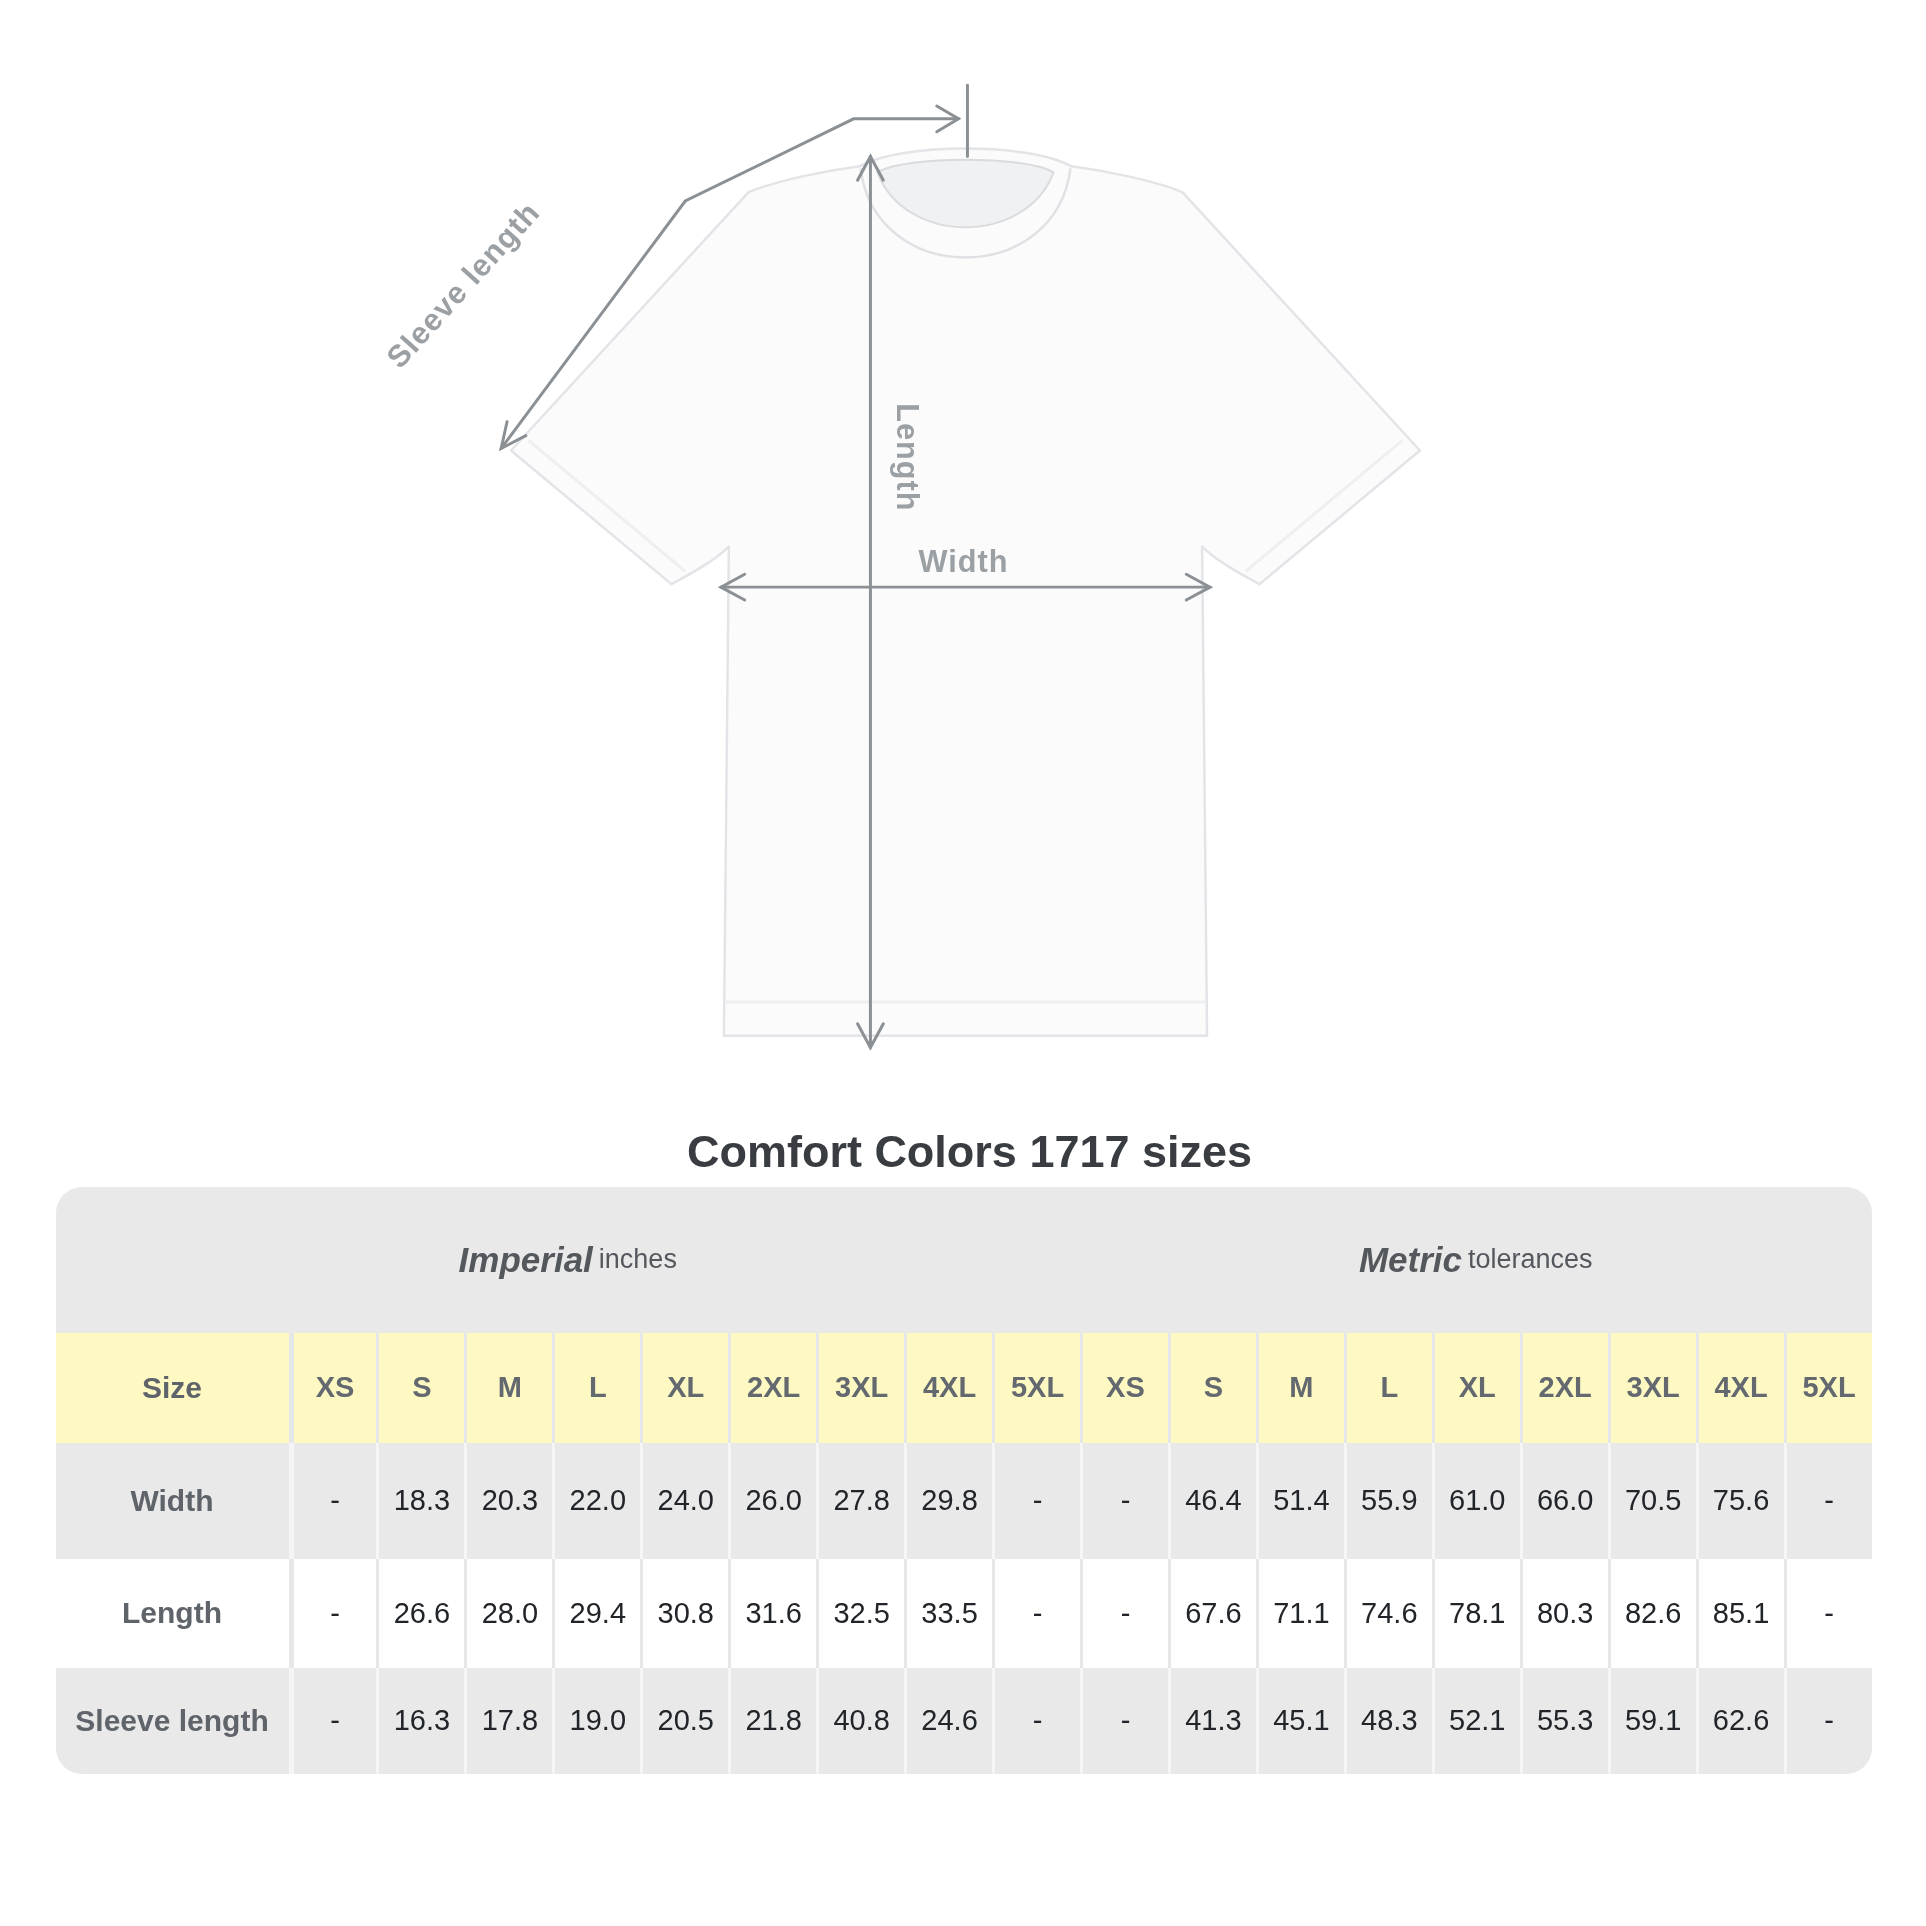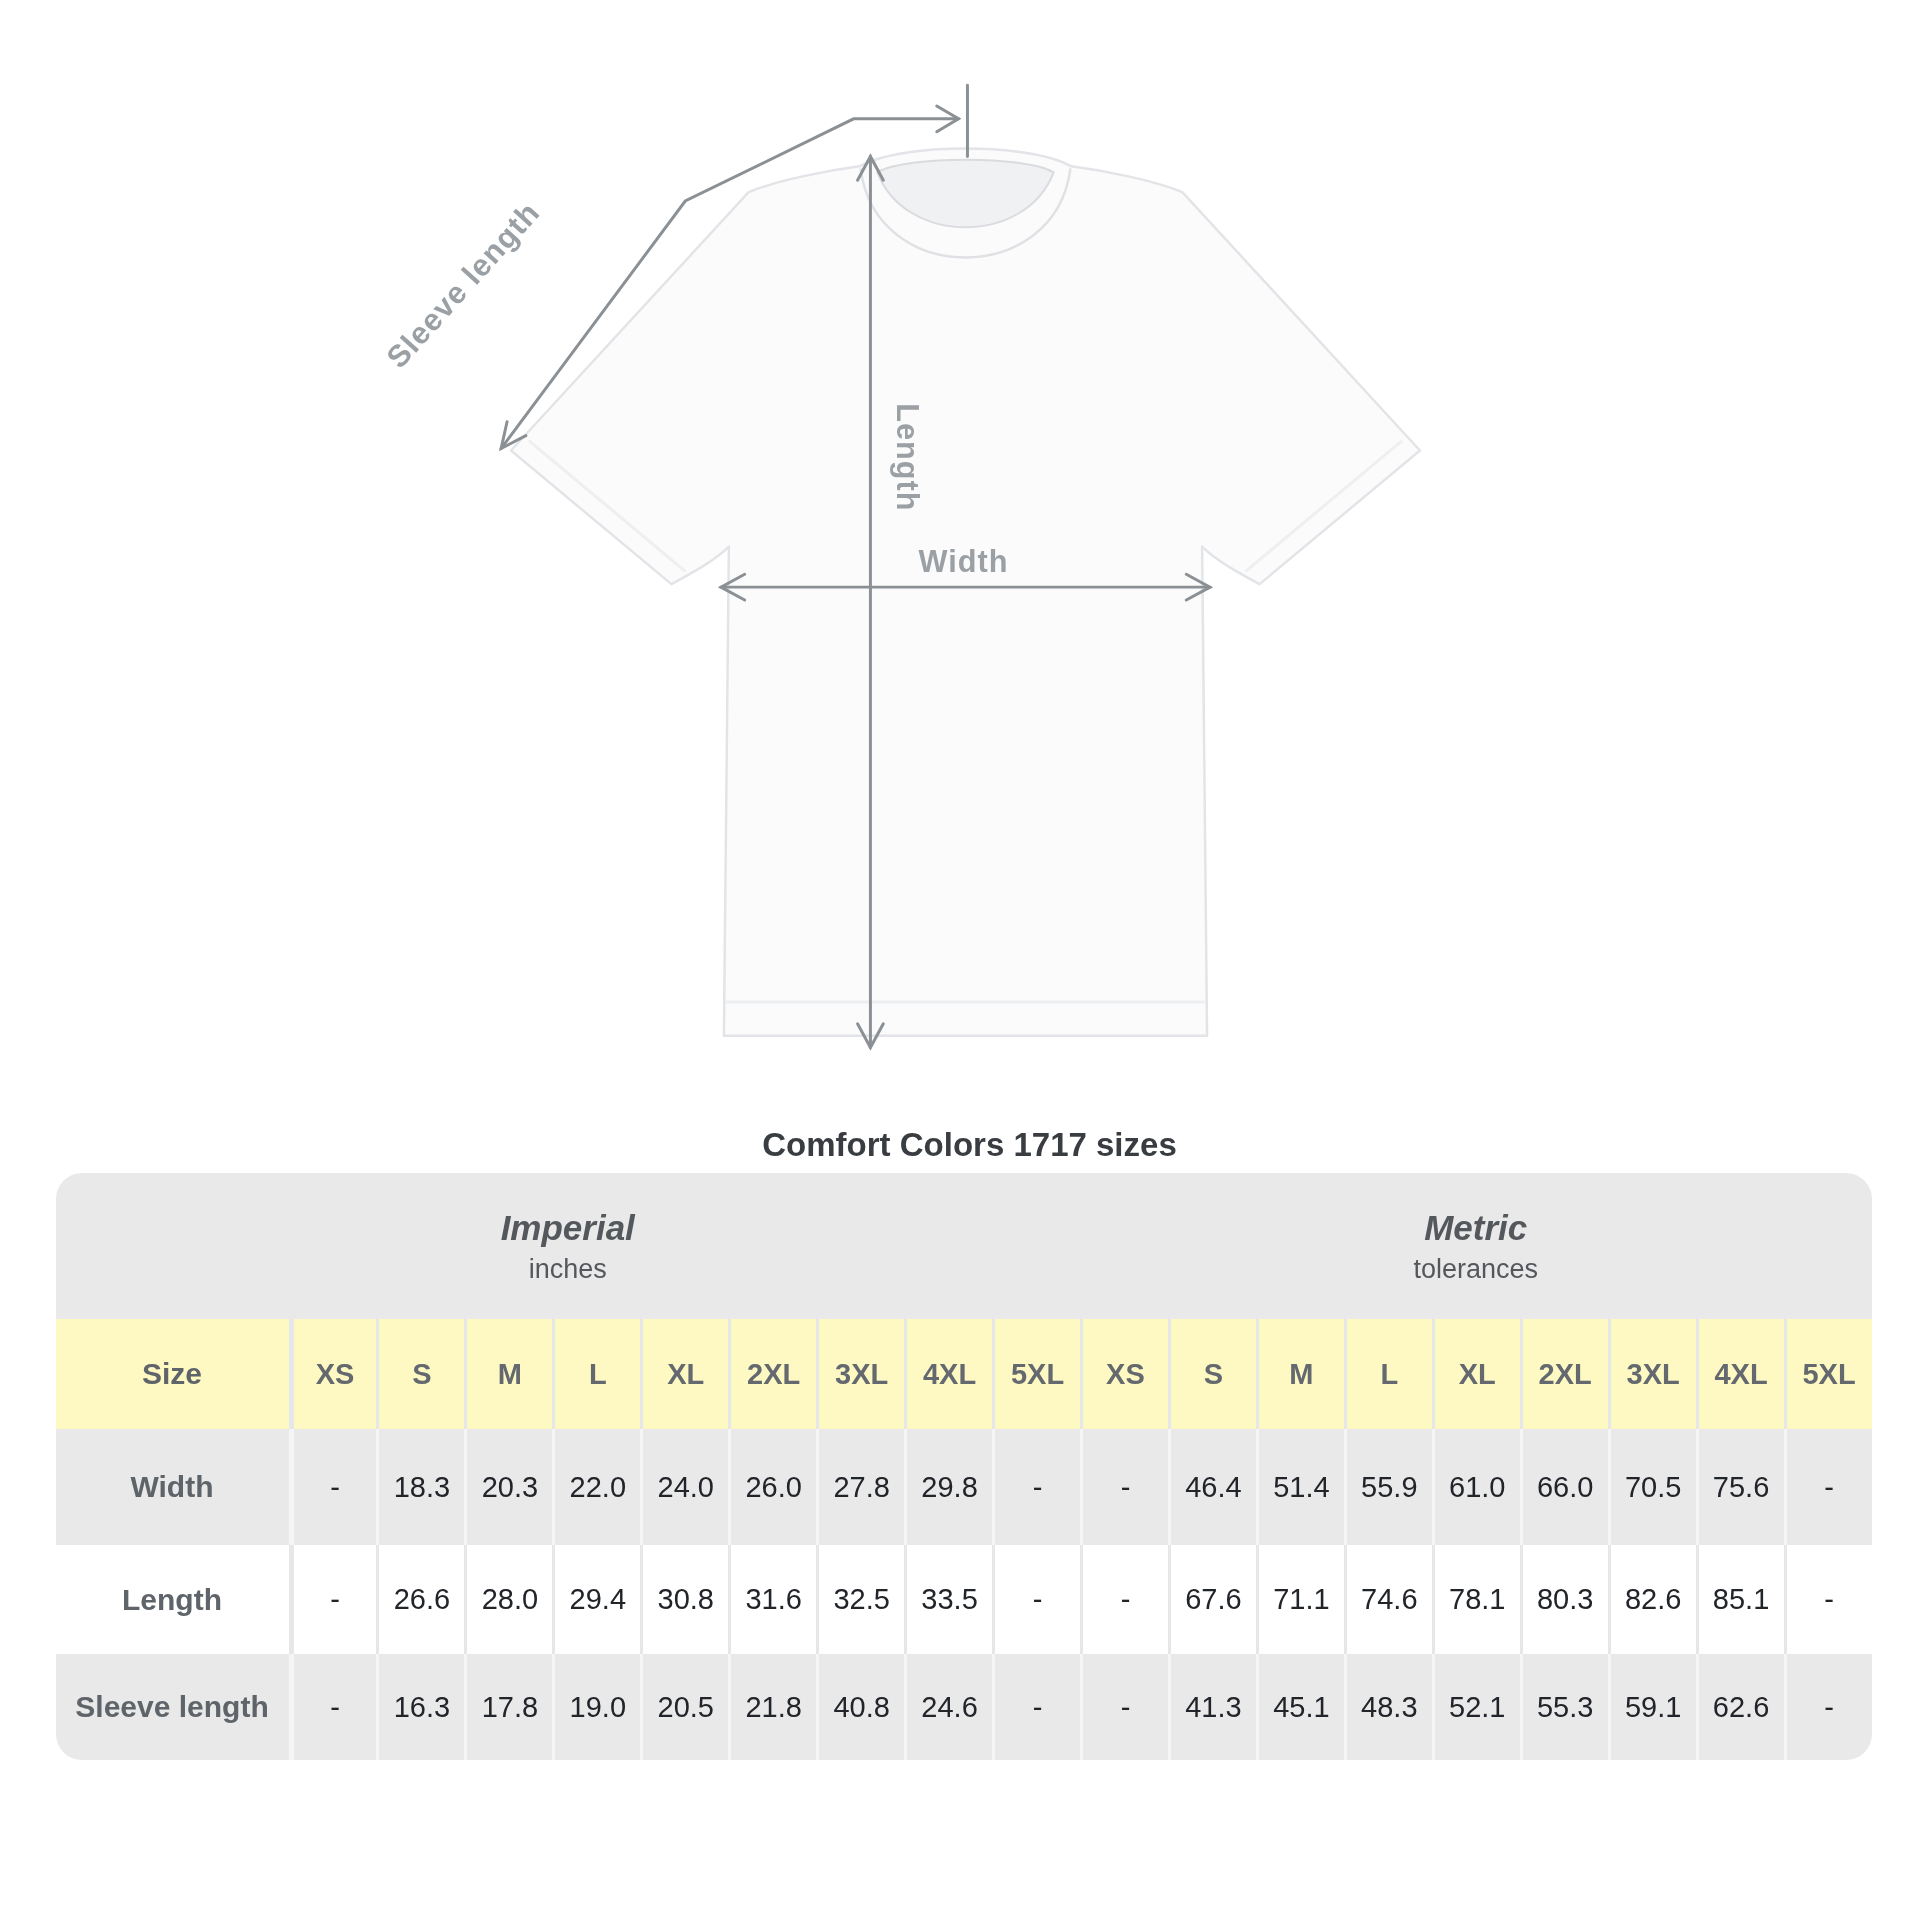--- a/index.html
+++ b/index.html
@@ -15,21 +15,21 @@
   .diagram-wrap{width:1927px;height:1101px;}
   .ann{stroke:#8b9095;stroke-width:3;fill:none;stroke-linecap:round;}
   .shirt-outline{fill:#fbfbfc;stroke:#e2e4e7;stroke-width:2.5;stroke-linejoin:round;}
   .shirt-detail{fill:none;stroke:#dfe1e4;stroke-width:2.5;}
   .shirt-faint{fill:none;stroke:#edeff1;stroke-width:3;}
   .neck-hole{fill:#f0f1f3;stroke:#d9dbde;stroke-width:2;}
   .dim-label{fill:#9ba0a5;font-weight:bold;font-size:31px;font-family:"Liberation Sans",sans-serif;letter-spacing:1px;}
 
   
   .title{
-    text-align:center;font-size:33px;font-weight:bold;color:#393d41;
+    text-align:center;font-size:45px;font-weight:bold;color:#393d41;
     margin:26px 0 10px 0;line-height:1.1;padding-left:12px;
   }
   .subtitle{
     text-align:center;font-size:27px;font-style:italic;color:#46494d;
     margin:0 0 51px 0;
   }
 
   
   .size-table{
     width:1816px;margin:0 auto;border-radius:26px;overflow:hidden;
@@ -42,21 +42,21 @@
   .row-band-b{height:109px;background:#ffffff;--sep:#e6e7e9;}
   .row-band-c{height:106px;background:#e9e9ea;--sep:#f5f5f7;}
   .cell{
     display:flex;align-items:center;justify-content:center;
     font-size:29px;color:#212428;min-width:0;
   }
   .cell:not(:first-child){border-left:3px solid var(--sep);}
   .cell:nth-child(2){border-left-width:5px;}
   .row-label{font-weight:bold;color:#5e6469;font-size:30px;}
   .size-letter{font-weight:bold;color:#63696e;}
-  .gcell{grid-column:1 / 11;display:flex;flex-direction:column;align-items:center;justify-content:center;gap:6px;}
+  .gcell{grid-column:1 / 11;display:flex;flex-direction:row;align-items:center;justify-content:center;gap:6px;}
   .gcell.metric{grid-column:11 / 20;}
   .gtitle{font-size:35px;font-weight:bold;font-style:italic;color:#54585c;}
   .gunit{font-size:27px;color:#54585c;}
 </style>
 </head>
 <body>
 
 <div class="page">
 
   <div class="diagram-wrap">

